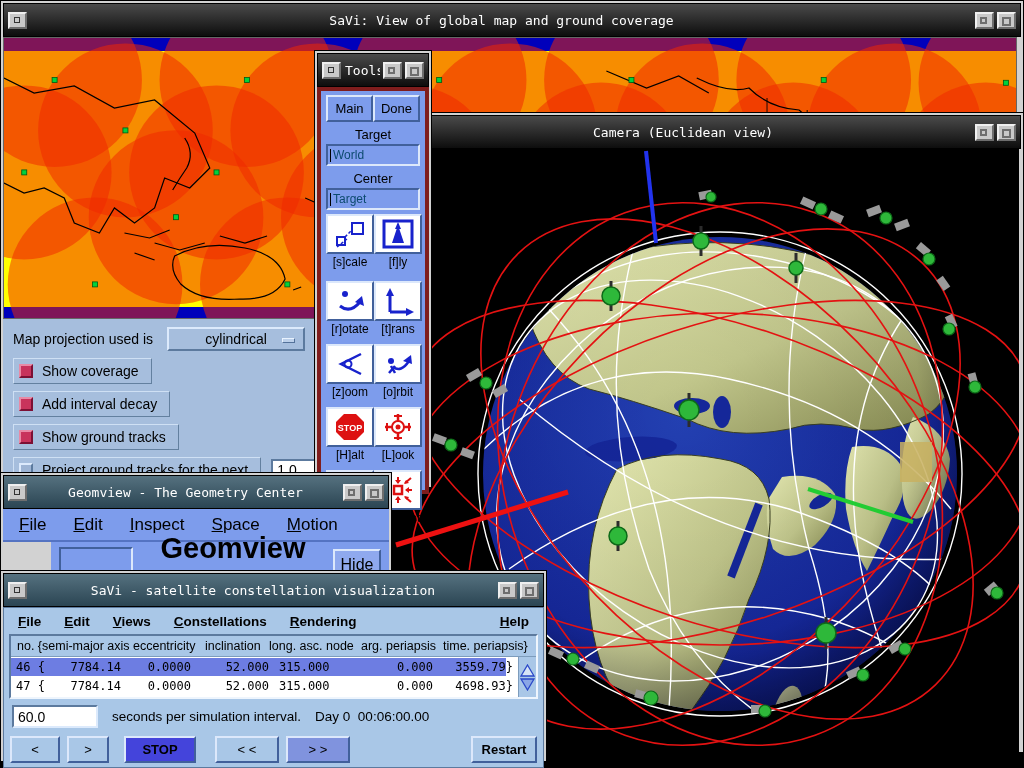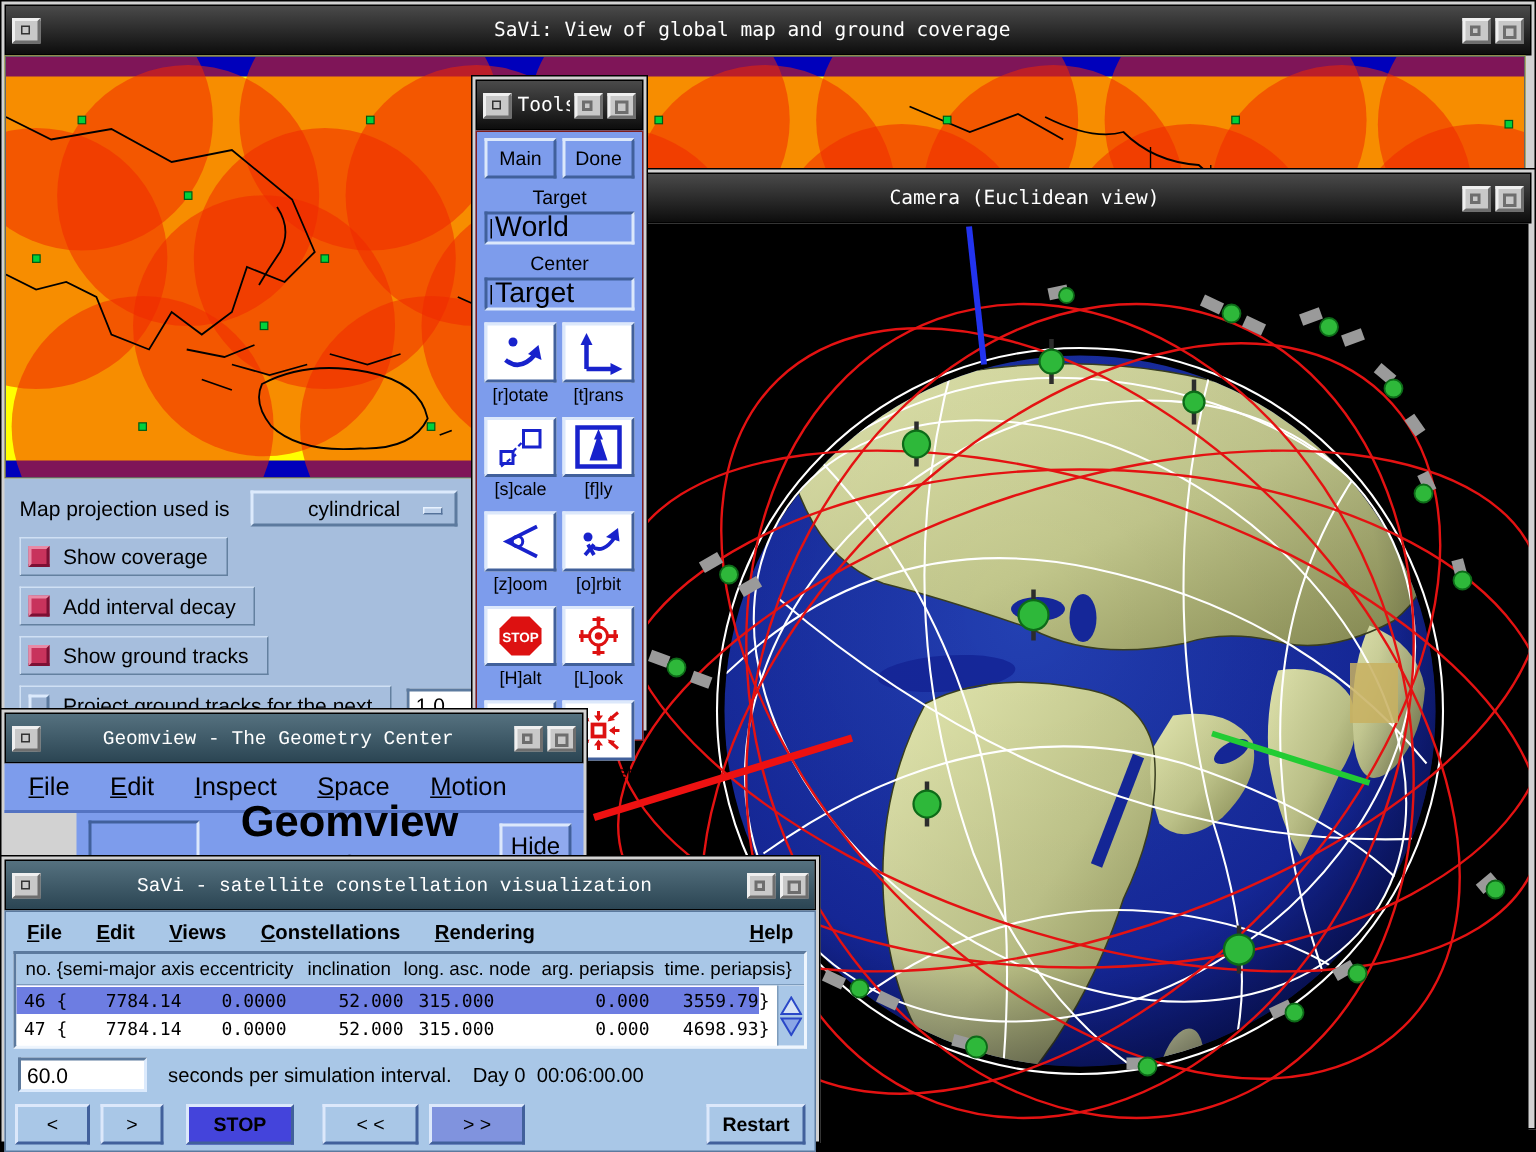--- a/index.html
+++ b/index.html
@@ -4,21 +4,21 @@
 <style>
   * { margin:0; padding:0; box-sizing:border-box; }
   html,body { width:1024px; height:768px; background:#000; overflow:hidden;
               font-family:"Liberation Sans", sans-serif; position:relative; }
 
   
   .win { position:absolute; background:#d2d2d2; border:1px solid #000; padding:2px; }
   .titlebar { height:24px; background:linear-gradient(#4a4a4a,#0d0d0d); display:flex;
               align-items:center; color:#fff; font-family:"DejaVu Sans Mono", monospace;
               font-size:13px; padding:16px 4px; border:1px solid #000; }
-  .titlebar.slate { background:linear-gradient(#55717f,#2b4553);font-family:Liberation Mono, monospace; }
+  .titlebar.slate { background:linear-gradient(#55717f,#2b4553); }
   .titlebar .ttl { flex:1; text-align:center; white-space:nowrap; overflow:hidden; }
   .tbtn { width:19px; height:17px; background:#c9c9c9; border:2px solid;
           border-color:#efefef #6e6e6e #6e6e6e #efefef; margin-left:3px; position:relative; }
   .tbtn .sq { position:absolute; left:3px; top:3px; width:7px; height:7px;
               border:2px solid #6e6e6e; background:#c9c9c9; }
   .tbtn.max .sq { width:9px; height:9px; }
   .wicon { width:19px; height:17px; background:#c9c9c9; border:2px solid;
            border-color:#efefef #6e6e6e #6e6e6e #efefef; position:relative; margin-right:4px;}
   .wicon .sq { position:absolute; left:4px; top:3px; width:6px; height:6px; border:1px solid #333; }
 
@@ -41,27 +41,27 @@
   .chk.on { background:#c8335c; border-color:#e88aa6 #7c1034 #7c1034 #e88aa6; }
   .tinput { height:23px; background:#fff; border:2px solid; border-color:#5c7a9e #dceafc #dceafc #5c7a9e;
             font-size:14px; padding:1px 4px; display:flex; align-items:center; }
 
   
   #cam-win { left:386px; top:112px; width:638px; height:641px; }
   #cam-win .scene { width:630px; height:610px; background:#000; display:block; }
 
   
   #tools-win { left:314px; top:50px; width:118px; height:438px; }
-  #tools-body { background:#7d9cec; height:407px; padding:4px 5px; border:1px solid #7f1d1d; }
+  #tools-body { background:#7d9cec; height:407px; padding:4px 5px; border:4px solid #7f1d1d; }
   .trow { display:flex; justify-content:space-between; }
   .tool-btn-txt { width:48px; height:27px; background:#7d9cec; display:flex; align-items:center;
                   justify-content:center; font-size:13px; color:#000; }
   .sec-label { text-align:center; font-size:13px; color:#000; margin:5px 0 2px; }
   .tfield { height:22px; background:#7d9cec; border:2px solid; border-color:#41609b #dce8fb #dce8fb #41609b;
-            font-size:19px; display:flex; align-items:center; padding:0 2px; color:#000000; }
+            font-size:12px; display:flex; align-items:center; padding:0 2px; color:#0c4a6e; }
   .caret { width:1px; height:13px; background:#000; margin-right:2px; }
   .icon-cell { width:48px; text-align:center; }
   .icon-btn { width:48px; height:40px; background:#fff; border:2px solid;
               border-color:#dce8fb #41609b #41609b #dce8fb; display:flex; align-items:center;
               justify-content:center; }
   .icon-lbl { font-size:12px; color:#000; margin:1px 0 4px; white-space:nowrap; }
 
   
   #geom-win { left:0; top:472px; width:392px; height:108px; }
   #geom-menubar { height:33px; background:#7d9cec; display:flex; align-items:center; gap:27px;
@@ -420,43 +420,20 @@
     <div class="tfield">
       <div class="caret"></div>
       <span>World</span>
     </div>
     <div class="sec-label">Center</div>
     <div class="tfield">
       <div class="caret"></div>
       <span>Target</span>
     </div>
 
-    <div class="trow" style="margin-top:8px;">
-      <div class="icon-cell">
-        <div class="icon-btn">
-          <svg width="34" height="30" viewBox="0 0 34 30">
-            <circle cx="12" cy="8" r="3" fill="#1822cc"></circle>
-            <path d="M7,20 Q17,28 27,16" stroke="#1822cc" stroke-width="3" fill="none"></path>
-            <polygon points="29,10 31,20 22,16" fill="#1822cc"></polygon>
-          </svg>
-        </div>
-        <div class="icon-lbl">[r]otate</div>
-      </div>
-      <div class="icon-cell">
-        <div class="icon-btn">
-          <svg width="34" height="30" viewBox="0 0 34 30">
-            <path d="M9,26 L9,8 M9,26 L27,26" stroke="#1822cc" stroke-width="3" fill="none"></path>
-            <polygon points="9,2 13,10 5,10" fill="#1822cc"></polygon>
-            <polygon points="33,26 25,22 25,30" fill="#1822cc"></polygon>
-          </svg>
-        </div>
-        <div class="icon-lbl">[t]rans</div>
-      </div>
-    </div>
-
     <div class="trow" style="margin-top:4px;">
       <div class="icon-cell">
         <div class="icon-btn">
           <svg width="34" height="30" viewBox="0 0 34 30">
             <rect x="4" y="18" width="8" height="8" fill="none" stroke="#1822cc" stroke-width="2"></rect>
             <rect x="19" y="4" width="11" height="11" fill="none" stroke="#1822cc" stroke-width="2"></rect>
             <path d="M12,18 L19,11" stroke="#1822cc" stroke-width="1.5" stroke-dasharray="3,2"></path>
             <path d="M4,28 L14,20" stroke="#1822cc" stroke-width="1.5" stroke-dasharray="3,2"></path>
           </svg>
         </div>
@@ -464,20 +441,43 @@
       </div>
       <div class="icon-cell">
         <div class="icon-btn">
           <svg width="34" height="30" viewBox="0 0 34 30">
             <rect x="3" y="2" width="28" height="26" fill="none" stroke="#1822cc" stroke-width="3"></rect>
             <polygon points="17,6 23,24 11,24" fill="#1822cc"></polygon>
             <polygon points="17,3 20,10 14,10" fill="#1822cc"></polygon>
           </svg>
         </div>
         <div class="icon-lbl">[f]ly</div>
+      </div>
+    </div>
+
+    <div class="trow" style="margin-top:8px;">
+      <div class="icon-cell">
+        <div class="icon-btn">
+          <svg width="34" height="30" viewBox="0 0 34 30">
+            <circle cx="12" cy="8" r="3" fill="#1822cc"></circle>
+            <path d="M7,20 Q17,28 27,16" stroke="#1822cc" stroke-width="3" fill="none"></path>
+            <polygon points="29,10 31,20 22,16" fill="#1822cc"></polygon>
+          </svg>
+        </div>
+        <div class="icon-lbl">[r]otate</div>
+      </div>
+      <div class="icon-cell">
+        <div class="icon-btn">
+          <svg width="34" height="30" viewBox="0 0 34 30">
+            <path d="M9,26 L9,8 M9,26 L27,26" stroke="#1822cc" stroke-width="3" fill="none"></path>
+            <polygon points="9,2 13,10 5,10" fill="#1822cc"></polygon>
+            <polygon points="33,26 25,22 25,30" fill="#1822cc"></polygon>
+          </svg>
+        </div>
+        <div class="icon-lbl">[t]rans</div>
       </div>
     </div>
 
     <div class="trow" style="margin-top:4px;">
       <div class="icon-cell">
         <div class="icon-btn">
           <svg width="34" height="30" viewBox="0 0 34 30">
             <path d="M28,5 L8,15 L28,25" stroke="#1822cc" stroke-width="2.5" fill="none"></path>
             <circle cx="15" cy="15" r="3.5" fill="none" stroke="#1822cc" stroke-width="2"></circle>
           </svg>

